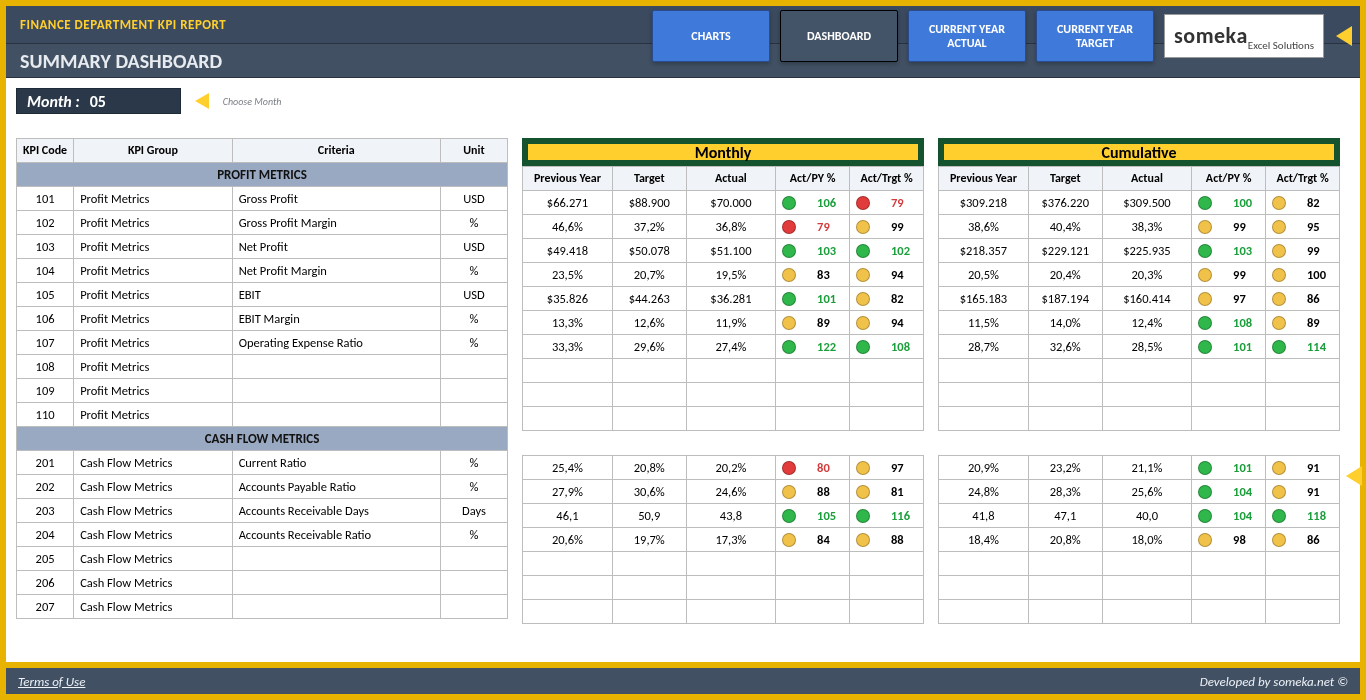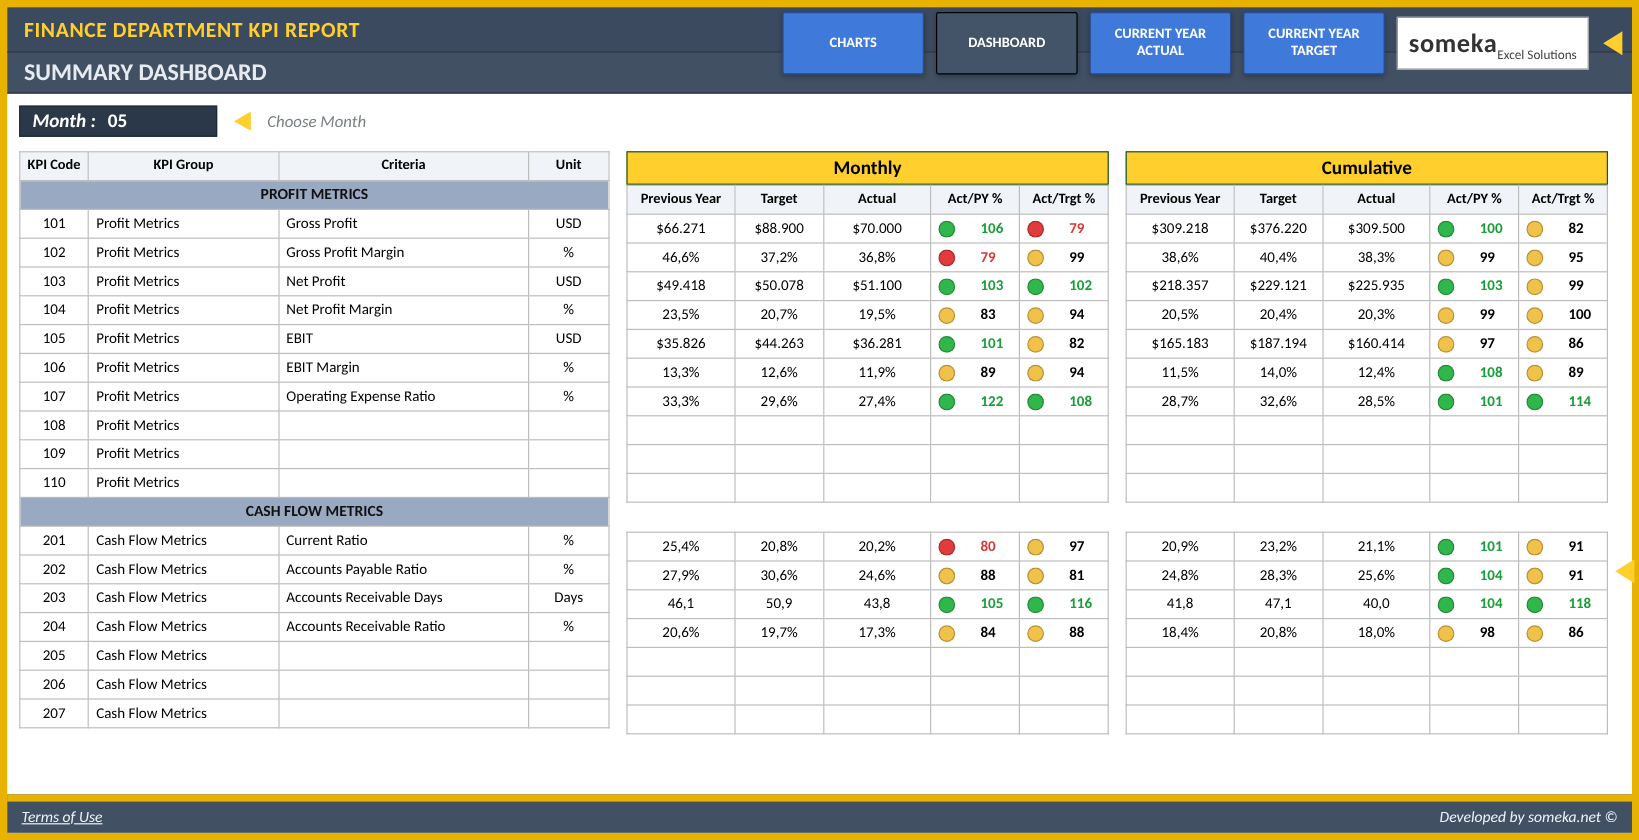--- a/index.html
+++ b/index.html
@@ -16,40 +16,40 @@
     --green:#1a9e3a;
     --red:#d23b3b;
     --yellow:#f1c24a;
   }
   *{box-sizing:border-box;font-family:Calibri, Arial, sans-serif}
   body{margin:0;background:#fff;width:1366px;height:700px;overflow:hidden}
   .frame{border:6px solid var(--gold);height:700px;position:relative}
 
   
   .title-bar{display:flex;align-items:center;background:var(--title);height:38px;border-bottom:1px solid #2a3140}
-  .title-bar .left{padding:0 14px;font-family:"Segoe UI Semibold",Calibri,Arial;font-size:18px;letter-spacing:.5px;font-weight:700;color:var(--gold2)}
+  .title-bar .left{padding:0 14px;font-family:"Segoe UI Semibold",Calibri,Arial;font-size:13px;letter-spacing:.5px;font-weight:700;color:var(--gold2)}
   .subtitle{display:flex;align-items:center;background:var(--header);height:34px;border-bottom:1px solid #2a3140}
   .subtitle .left{padding:0 14px;font-size:20px;color:#e7ebf0;font-weight:600}
   .top-right-wrap{position:absolute;right:8px;top:4px;display:flex;align-items:center;gap:10px}
   .nav-btns{display:flex;gap:10px}
   .nav-btn{width:118px;height:52px;background:var(--btn);color:#fff;padding:8px 10px;border:1px solid #2a4c8e;border-radius:2px;display:flex;align-items:center;justify-content:center;font-weight:700;font-size:12px;text-align:center;line-height:1.2;box-shadow:0 2px 4px rgba(0,0,0,.25)}
   .nav-btn.active{background:var(--btnActive);border-color:#000}
   .logo{width:160px;height:44px;background:#fff;border:1px solid #999;display:flex;align-items:center;justify-content:center;flex-direction:row}
   .logo .t{font-size:22px;font-weight:700;color:#333;letter-spacing:.5px;line-height:1}
   .logo .s{font-size:11px;color:#444;margin-top:18px}
   .arrow-left{width:0;height:0;border-top:10px solid transparent;border-bottom:10px solid transparent;border-right:16px solid var(--gold2);margin-left:2px}
 
   
   .body{padding:10px 10px 0 10px}
   .row{display:flex;gap:14px}
-  .month-row{display:flex;align-items:center;gap:14px;margin-bottom:12px}
+  .month-row{display:flex;align-items:center;gap:14px;margin-bottom:24px}
   .month-box{background:var(--panel);color:#fff;display:flex;align-items:center;height:26px;border:1px solid #1f2a38}
   .month-box .lbl{padding:0 10px;font-weight:700;font-style:italic}
   .month-box .val{width:90px;font-weight:700;color:#fff}
-  .choose{color:#7a7f86;font-style:italic;font-size:14px}
+  .choose{color:#7a7f86;font-style:italic;font-size:10px}
   .arrow-sm{width:0;height:0;border-top:8px solid transparent;border-bottom:8px solid transparent;border-right:14px solid var(--gold2)}
 
   
   table{border-collapse:collapse;table-layout:fixed}
   th,td{border:1px solid #bdbdbd;font-size:12.5px;height:24px;padding:0 6px;white-space:nowrap;overflow:hidden}
   th{background:var(--thead);font-weight:700}
   .sect{background:var(--sub);text-align:center;font-weight:700;font-size:13px;color:#111}
   .kpi td:first-child{text-align:center}
   .kpi td:nth-child(4){text-align:center}
   .data td{text-align:center}
@@ -57,21 +57,21 @@
   .dot{display:inline-block;width:14px;height:14px;border-radius:50%;vertical-align:middle;margin-right:4px;border:1px solid rgba(0,0,0,.25)}
   .dot.g{background:#2fb74b}
   .dot.y{background:var(--yellow)}
   .dot.r{background:#e23b3b}
   .pair{display:flex;align-items:center;justify-content:space-between;gap:4px}
   .pair .num{min-width:26px;text-align:left;font-weight:700}
   .pair.g .num{color:var(--green)}
   .pair.r .num{color:var(--red)}
   .pair.y .num{color:#000}
 
-  .block-title{background:var(--gold2);font-weight:700;text-align:center;font-size:16px;border:1px solid #14532d;height:28px;display:flex;align-items:center;justify-content:center}
+  .block-title{background:var(--gold2);font-weight:700;text-align:center;font-size:16px;border:6px solid #14532d;height:28px;display:flex;align-items:center;justify-content:center}
 
   .footer{position:absolute;left:0;right:0;bottom:0;height:32px;background:var(--header);border-top:6px solid var(--gold);display:flex;align-items:center;justify-content:space-between;padding:1px 12px;color:#eef2f8;font-size:13px}
   .footer .tou{font-style:italic;text-decoration:underline}
   .footer .dev{font-style:italic}
   .side-arrow{position:absolute;right:-2px;top:460px;width:0;height:0;border-top:10px solid transparent;border-bottom:10px solid transparent;border-right:16px solid var(--gold2)}
   .col-left{width:492px}
   .col-mid{width:402px}
   .col-right{width:402px}
   .kpi col.c1{width:54px}.kpi col.c2{width:160px}.kpi col.c3{width:210px}.kpi col.c4{width:68px}
   .data col.c{width:74px}

